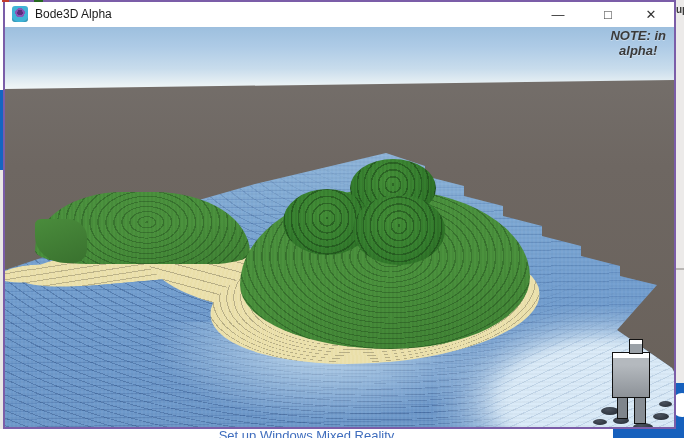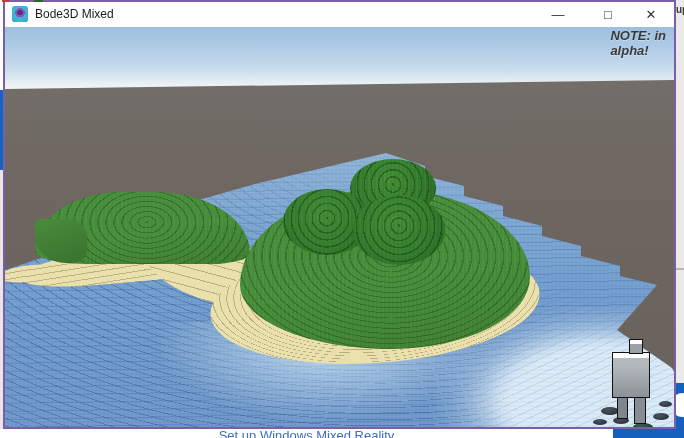--- a/index.html
+++ b/index.html
@@ -110,21 +110,21 @@
   .robot{left:600px;top:310px;width:70px;height:92px;}
   .stone{background:radial-gradient(ellipse at 40% 30%,#4a525e 0%,#333a44 60%,#272d36 100%);border-radius:50%;}
   .r-head{left:24px;top:2px;width:14px;height:15px;border:1px solid #111;
           background:linear-gradient(180deg,#fff 0 4px,#9aa0a6 4px);}
   .r-body{left:7px;top:15px;width:38px;height:46px;border:1px solid #111;
           background:linear-gradient(180deg,#ffffff 0 5px,#b4b9be 5px 12px,#8d9298 100%);}
   .r-legl{left:12px;top:60px;width:11px;height:22px;border:1px solid #111;background:#7f858c;}
   .r-legr{left:29px;top:60px;width:12px;height:27px;border:1px solid #111;background:#878d94;}
 
   
-  .note{right:8px;top:1px;text-align:left;font-size:13px;line-height:15px;font-weight:bold;
+  .note{right:8px;top:1px;text-align:center;font-size:13px;line-height:15px;font-weight:bold;
         font-style:italic;color:#3a3a3a;text-shadow:0 1px 0 rgba(255,255,255,0.35);}
 </style>
 </head>
 <body>
 
 <div class="screen">
 
   <div class="dl-white"></div>
   <div class="dl-blue"></div>
   <div class="dl-gray"></div>
@@ -138,21 +138,21 @@
   </div>
 
   <div class="dbottom">
     <div class="db-link">Set up Windows Mixed Reality</div>
     <div class="db-blue"></div>
   </div>
 
   <div class="window">
     <div class="titlebar">
       <div class="app-icon"></div>
-      <div class="win-title">Bode3D Mixed</div>
+      <div class="win-title">Bode3D Alpha</div>
       <div class="cbtn min">—</div>
       <div class="cbtn max">□</div>
       <div class="cbtn cls">✕</div>
     </div>
 
     <div class="game">
       <div class="sky"></div>
       <div class="void"></div>
 
       <div class="water">

